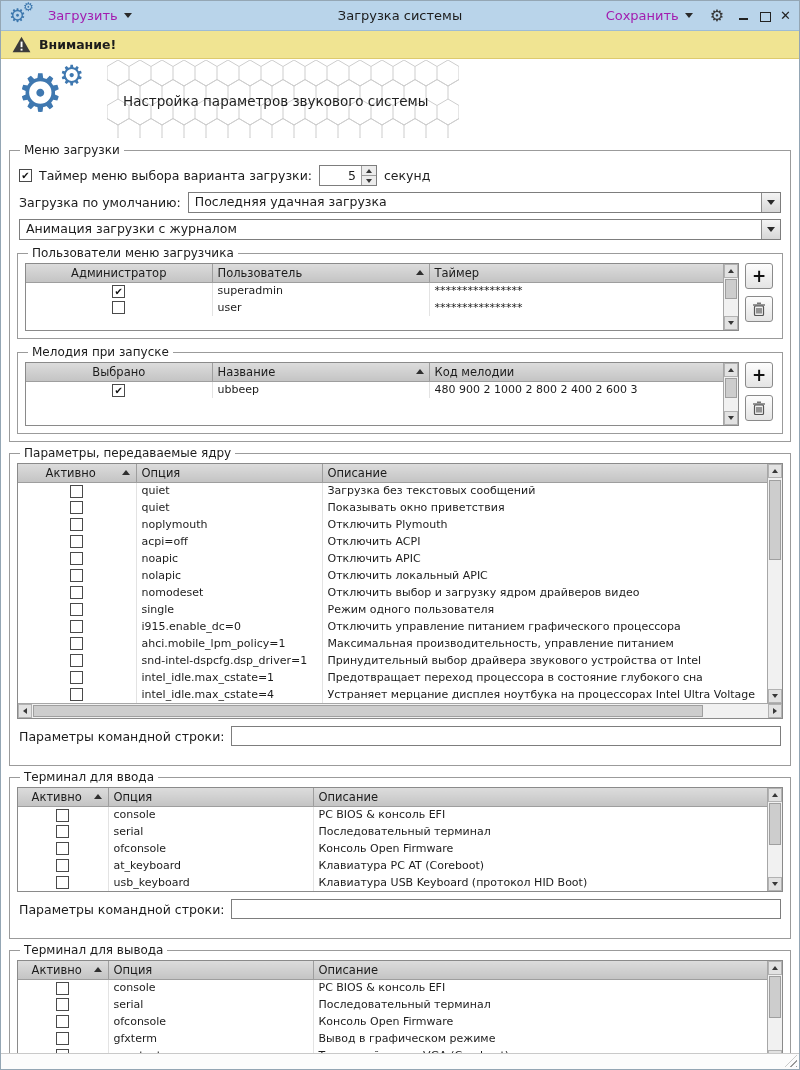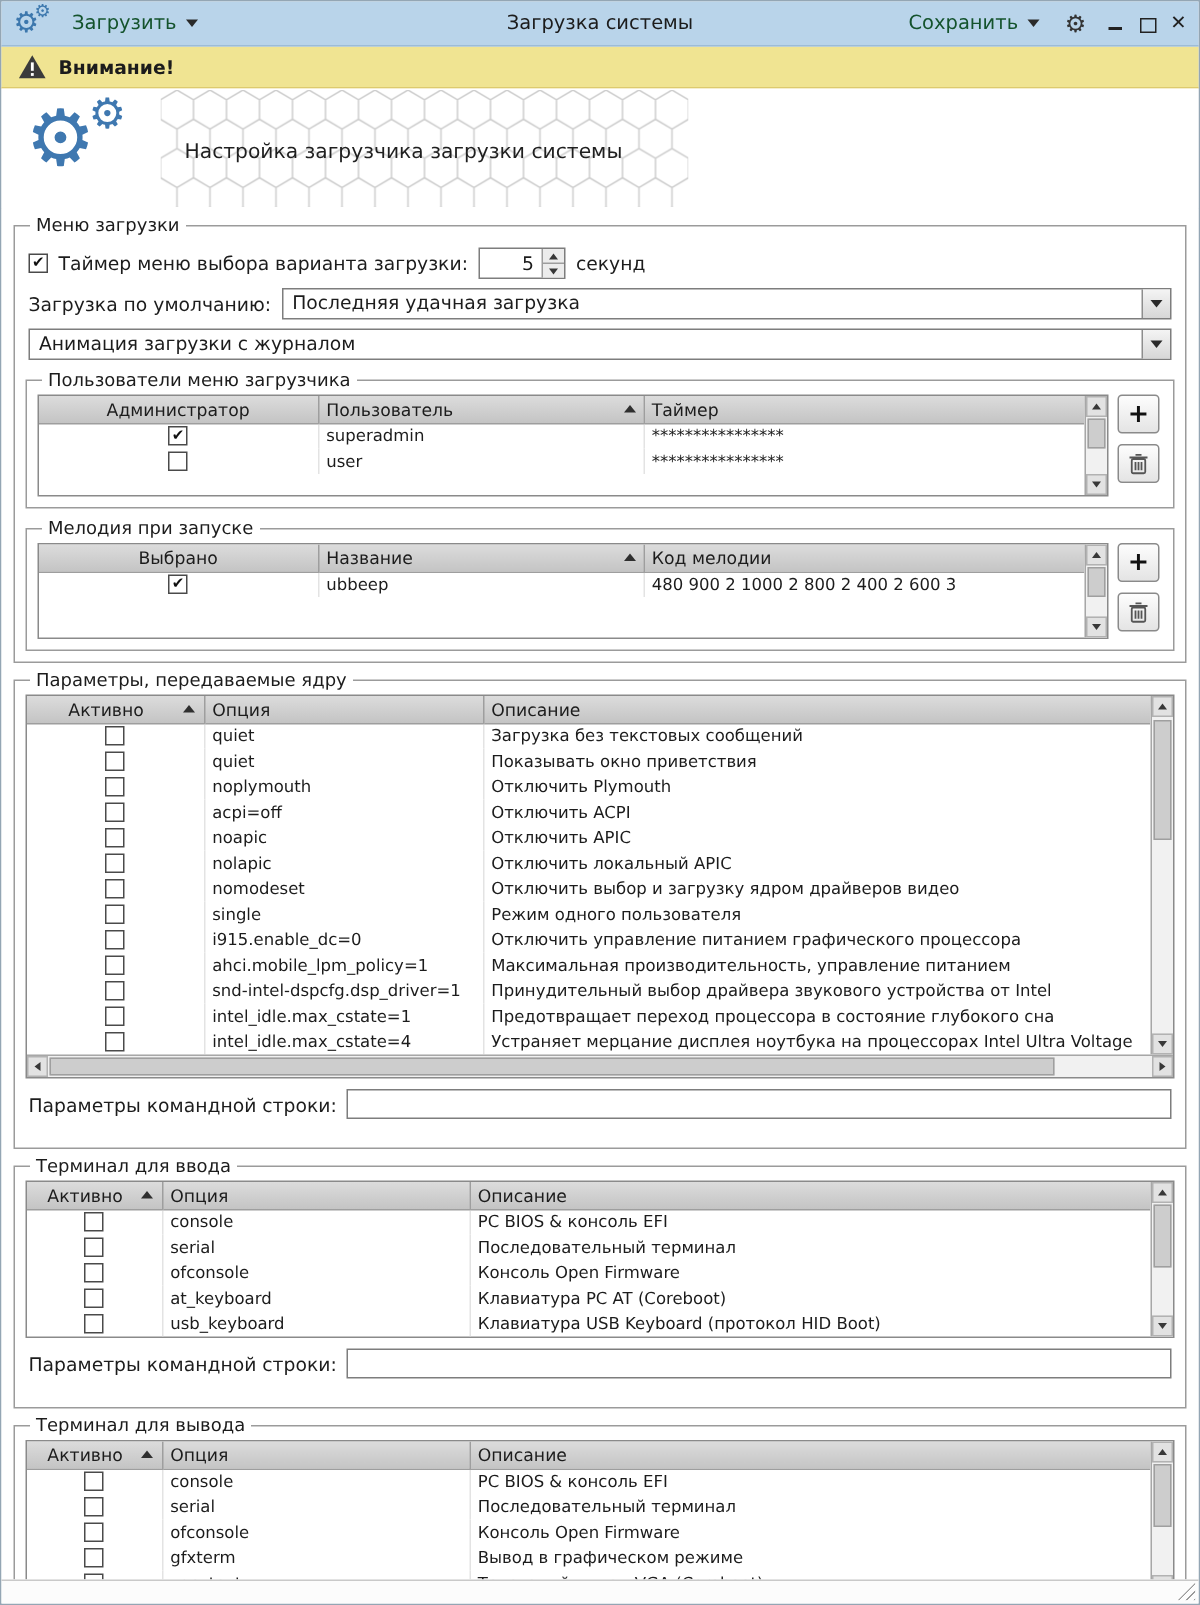--- a/index.html
+++ b/index.html
@@ -13,21 +13,21 @@
             display:flex; flex-direction:column; }
 
   
   .titlebar { flex:0 0 30px; background:#b9d4ea; border-bottom:1px solid #9dbcd6;
               display:flex; align-items:center; padding:0 8px; position:relative; }
   .tb-left { display:flex; align-items:center; gap:6px; z-index:1; }
   .app-gears { position:relative; width:28px; height:24px; }
   .gear-b { position:absolute; left:0; top:0; font-size:19px; line-height:22px; color:#3c77ad; }
   .gear-s { position:absolute; left:14px; top:-4px; font-size:12px; color:#3c77ad; }
   .menu-btn { display:flex; align-items:center; gap:6px; font-size:13px; padding:3px 5px;
-              background:none; border:none; font-family:inherit; color:#14532d; cursor:default; }
+              background:none; border:none; font-family:inherit; color:#a21caf; cursor:default; }
   .tb-title { position:absolute; left:0; right:0; text-align:center; font-size:13px; }
   .tb-right { margin-left:auto; display:flex; align-items:center; gap:12px; z-index:1; }
   .gear-btn { font-size:16px; color:#333; line-height:16px; }
   .win-btns { display:flex; align-items:center; gap:9px; margin-left:2px; }
   .wb { width:12px; height:12px; position:relative; display:inline-block; }
   .wb-min::after { content:""; position:absolute; left:1px; right:2px; bottom:2px; border-bottom:2px solid #222; }
   .wb-max::after { content:""; position:absolute; left:1px; top:2px; width:9px; height:8px; border:1.5px solid #222; }
   .wb-close { font-size:13px; line-height:12px; color:#222; width:auto; }
 
   
@@ -171,21 +171,21 @@
     <span class="hero-gear-b">⚙</span>
     <span class="hero-gear-s">⚙</span>
     <svg class="hexes" width="352" height="78">
       <defs>
         <pattern id="hexpat" width="22" height="39" patternUnits="userSpaceOnUse">
           <path d="M11 0 L22 6.5 L22 19.5 L11 26 L0 19.5 L0 6.5 Z M0 19.5 L11 26 L11 39 L0 45.5 M22 19.5 L11 26 M11 39 L22 45.5" fill="none" stroke="#cdcdcd" stroke-width="1"></path>
         </pattern>
       </defs>
       <rect width="352" height="78" fill="url(#hexpat)"></rect>
     </svg>
-    <span class="hero-title">Настройка загрузчика загрузки системы</span>
+    <span class="hero-title">Настройка параметров звукового системы</span>
   </div>
 
   <div class="content">
 
     <fieldset class="group">
       <legend>Меню загрузки</legend>
 
       <div class="form-row">
         <span class="checkbox checked">✔</span>
         <label>Таймер меню выбора варианта загрузки:</label>

